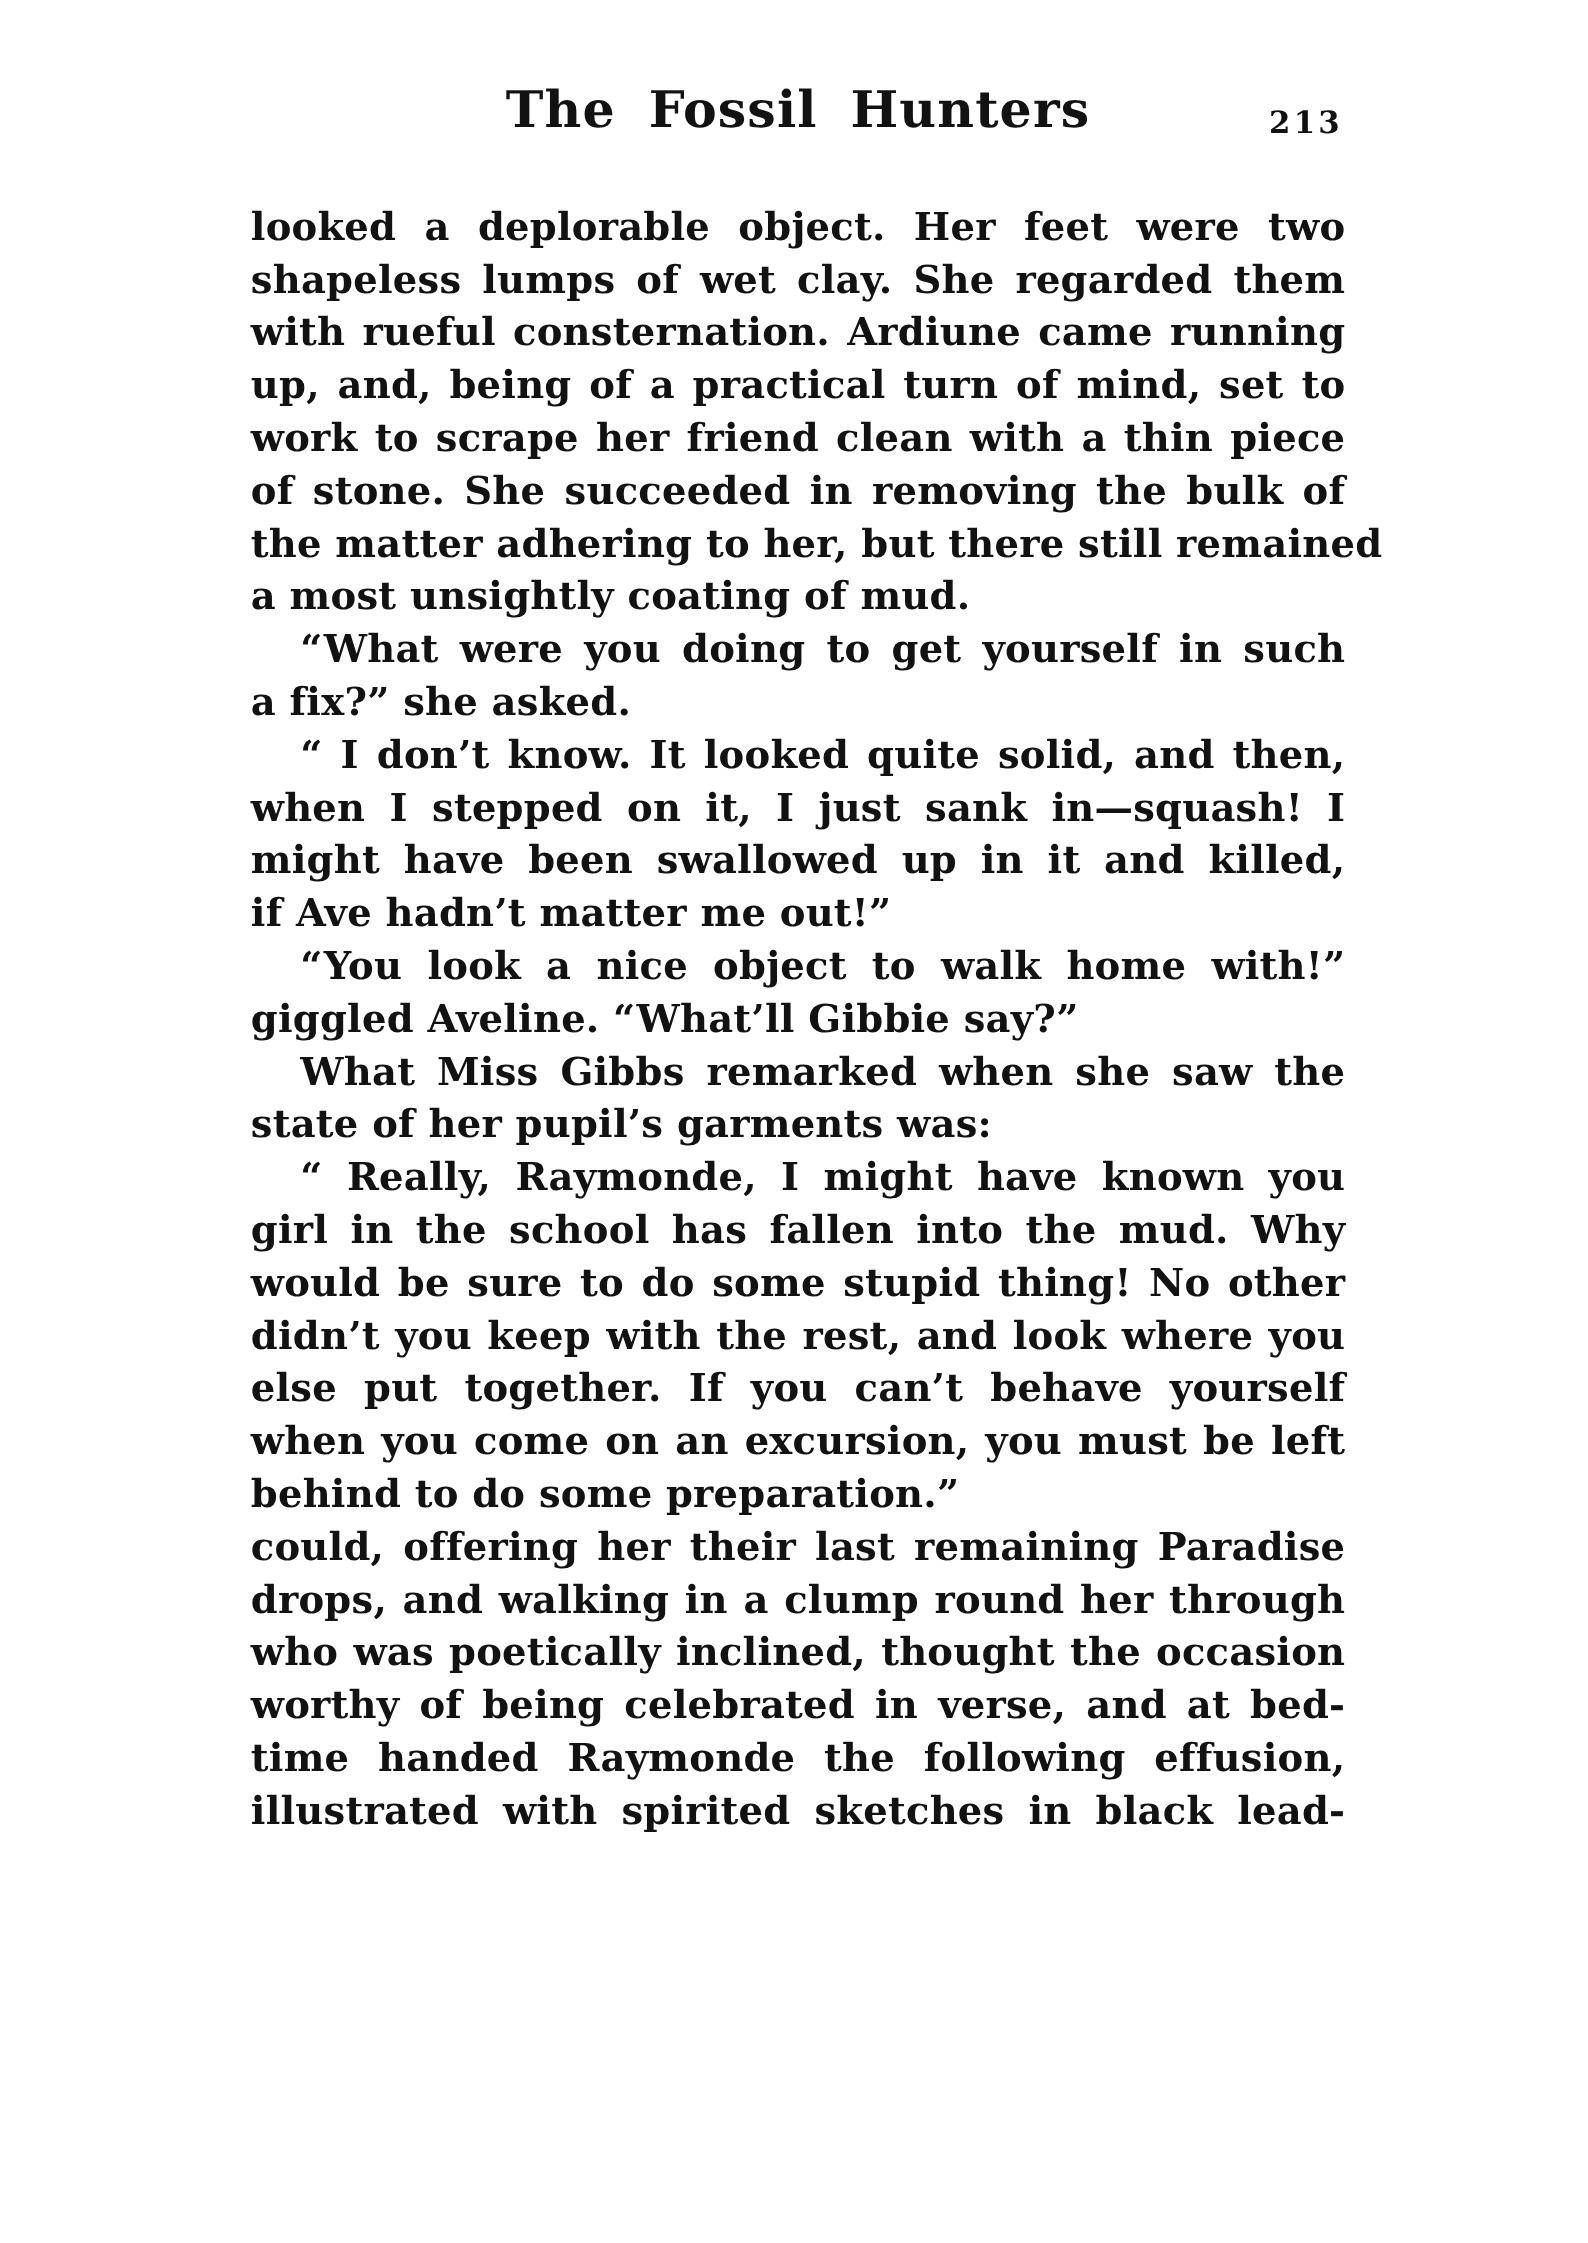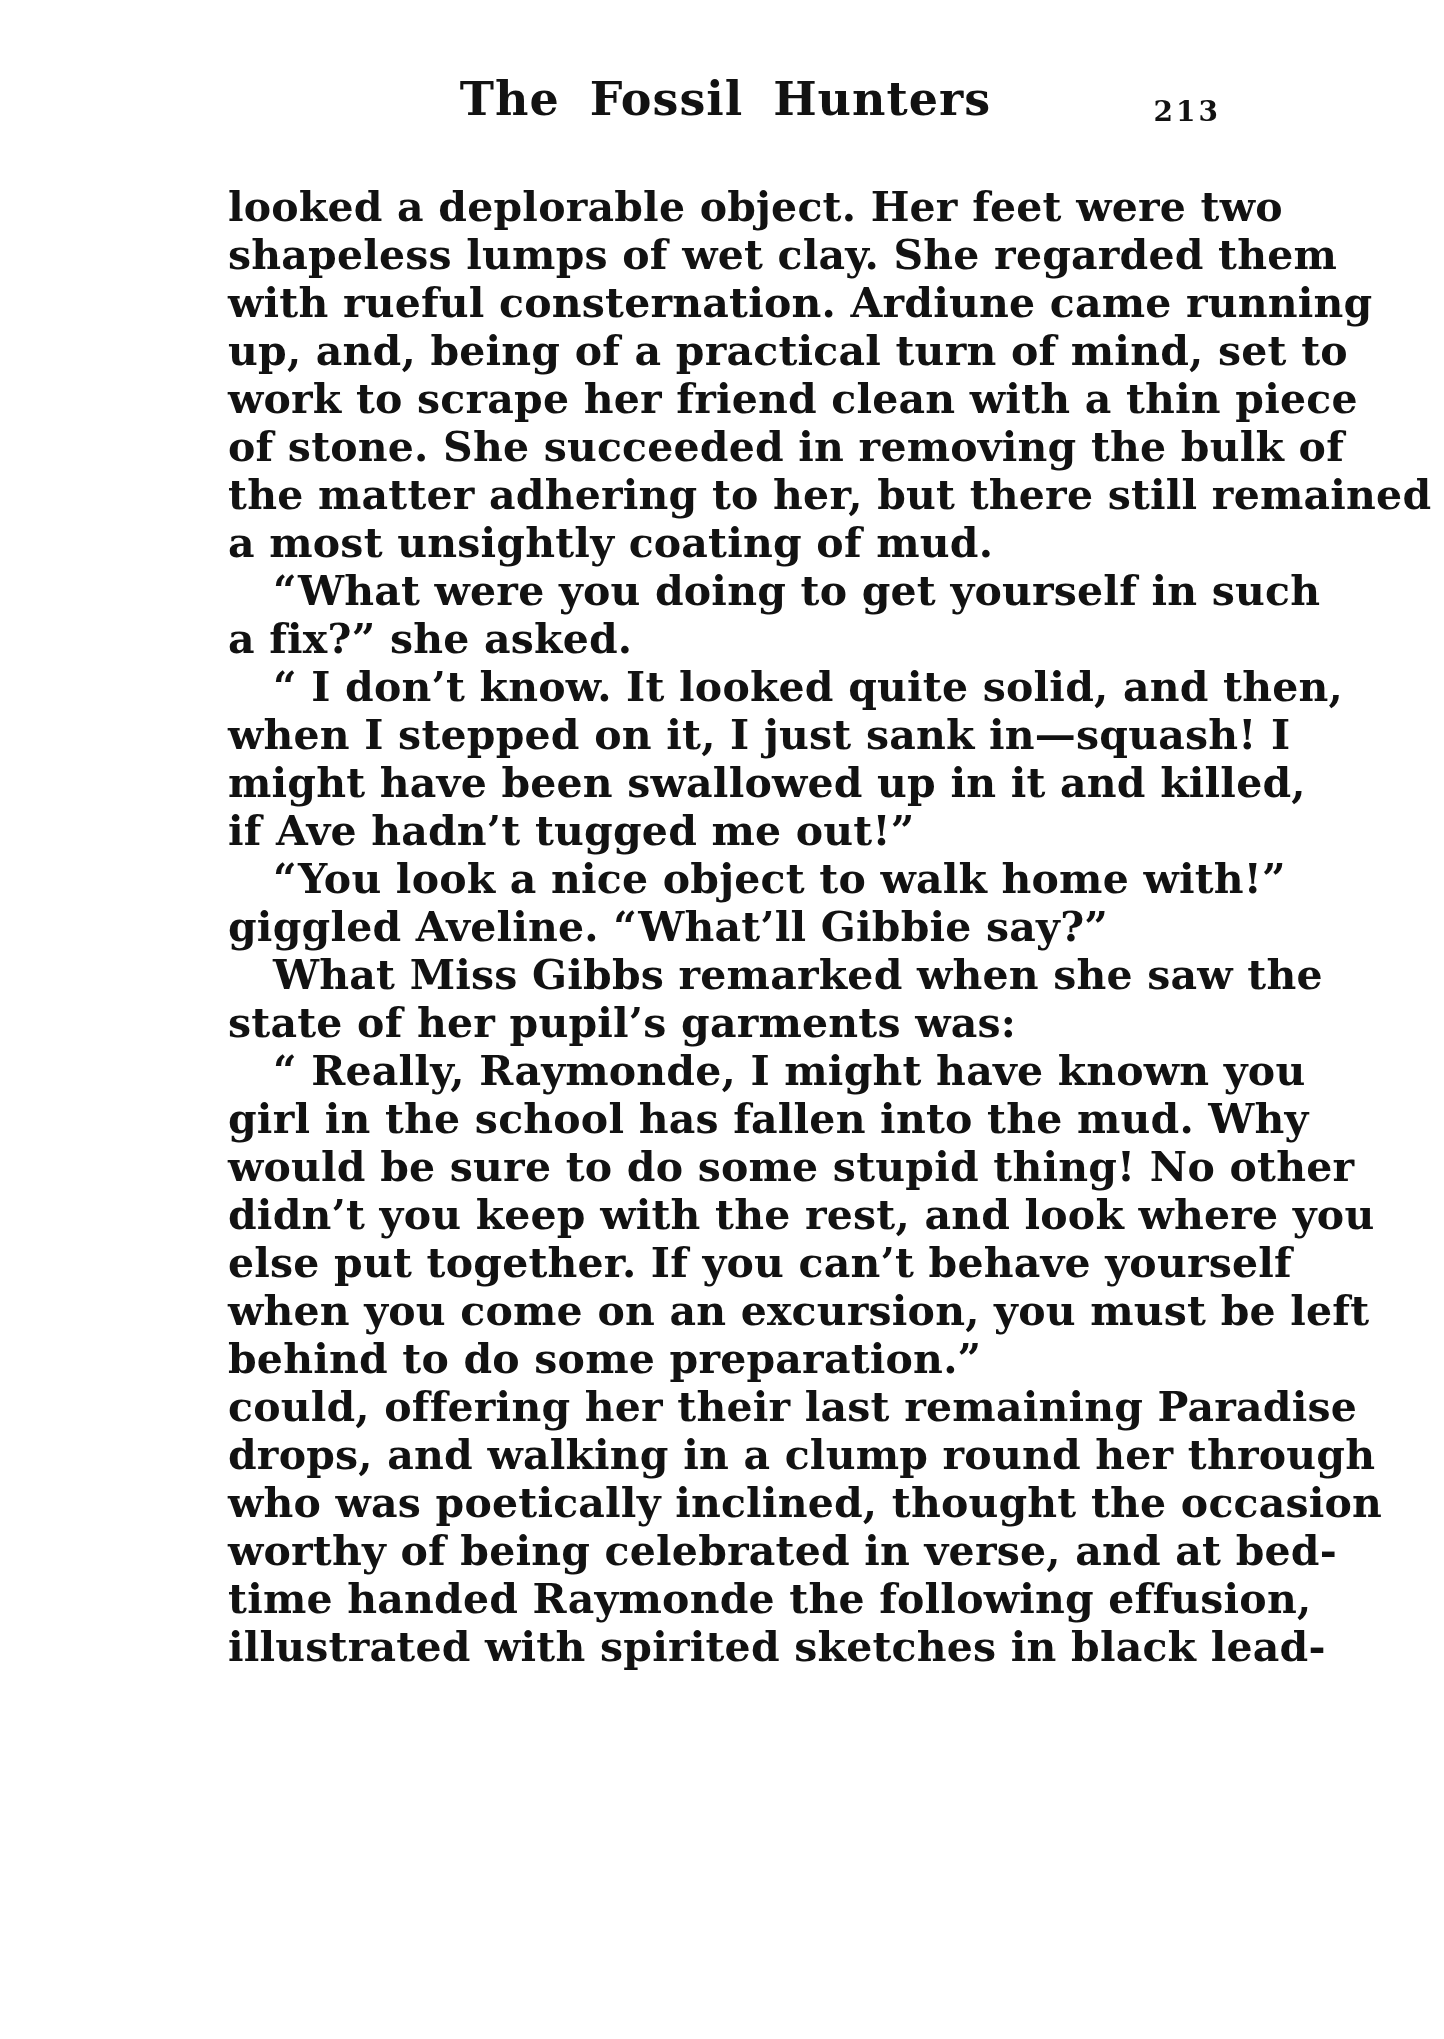--- a/index.html
+++ b/index.html
@@ -49,21 +49,21 @@
   }
   .textcol {
     position: absolute;
     left: 228px;
     top: 183px;
     width: 995px;
   }
   .line {
     height: 48px;
     line-height: 48px;
-    font-size: 41px;
+    font-size: 35px;
     font-weight: bold;
     text-align: justify;
     text-align-last: justify;
     text-justify: inter-word;
     white-space: nowrap;
     letter-spacing: 0.2px;
   }
   .line.indent {
     text-indent: 45px;
   }
@@ -92,21 +92,21 @@
     <div class="line">of stone.  She succeeded in removing the bulk of</div>
     <div class="line">the matter adhering to her, but there still remained</div>
     <div class="line last">a most unsightly coating of mud.</div>
 
     <div class="line indent">“What were you doing to get yourself in such</div>
     <div class="line last">a fix?” she asked.</div>
 
     <div class="line indent">“ I don’t know.  It looked quite solid, and then,</div>
     <div class="line">when I stepped on it, I just sank in—squash!  I</div>
     <div class="line">might have been swallowed up in it and killed,</div>
-    <div class="line last">if Ave hadn’t tugged me out!”</div>
+    <div class="line last">if Ave hadn’t matter me out!”</div>
 
     <div class="line indent">“You look a nice object to walk home with!”</div>
     <div class="line last">giggled Aveline.  “What’ll Gibbie say?”</div>
 
     <div class="line indent">What Miss Gibbs remarked when she saw the</div>
     <div class="line last">state of her pupil’s garments was:</div>
 
     <div class="line indent">“ Really, Raymonde, I might have known you</div>
     <div class="line">girl in the school has fallen into the mud.  Why</div>
     <div class="line">would be sure to do some stupid thing!  No other</div>

